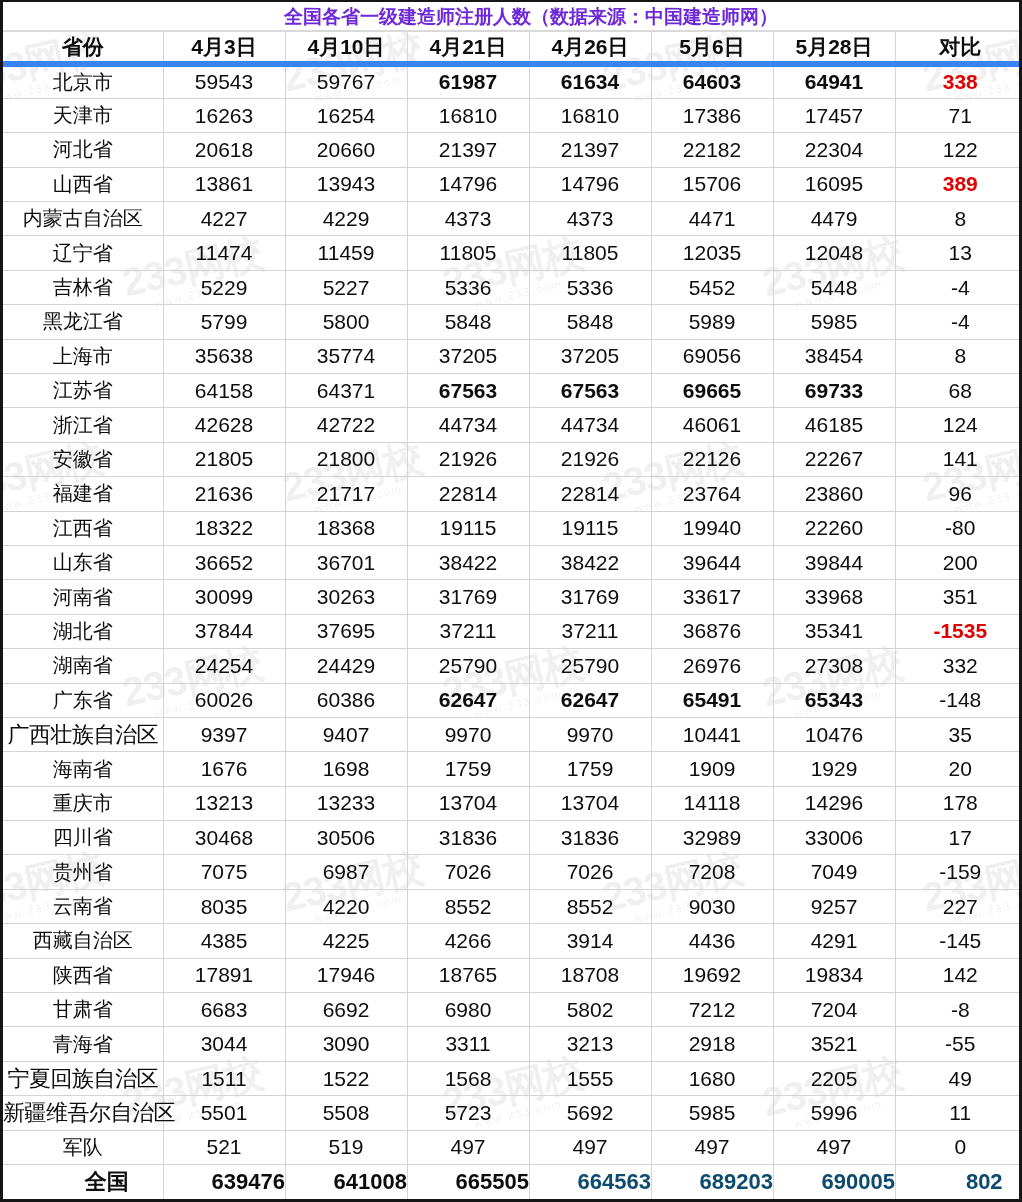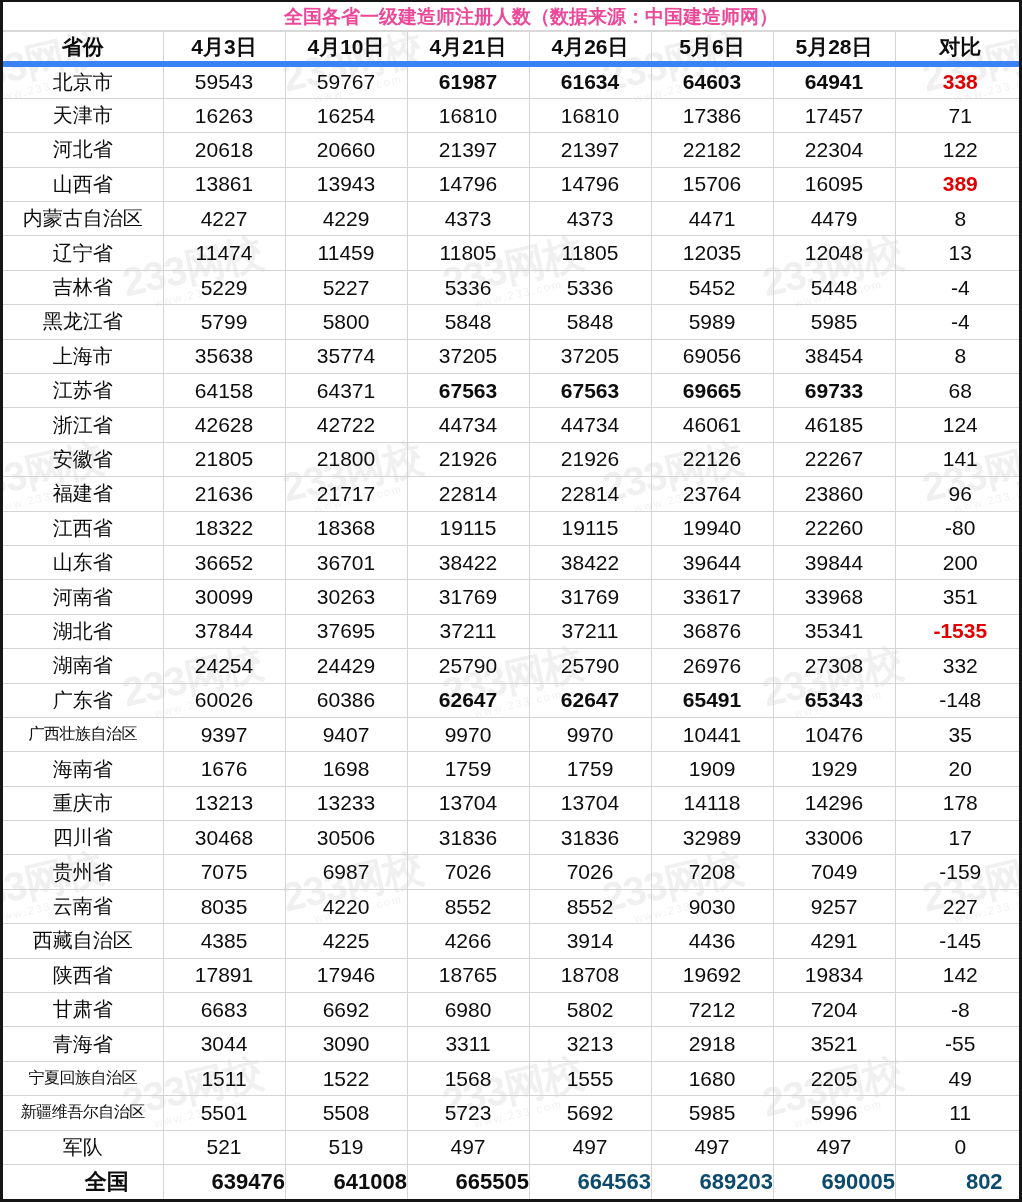--- a/index.html
+++ b/index.html
@@ -64,21 +64,21 @@
 
   
   #title-row {
     position: relative;
     z-index: 10;
     height: 30px;
     line-height: 30px;
     text-align: center;
     font-size: 19px;
     font-weight: bold;
-    color: #ec4899;
+    color: #6d28d9;
     border-bottom: 2px solid #d9d9d9;
     background: transparent;
     padding-left: 40px;
   }
 
   
   table {
     position: relative;
     z-index: 10;
     width: 100%;
@@ -112,21 +112,21 @@
   tbody td {
     height: 34.4px;
     font-size: 21px;
     font-weight: normal;
     white-space: nowrap;
   }
   tbody td.prov {
     font-size: 20px;
   }
   tbody td.narrow {
-    font-size: 16px;
+    font-size: 22px;
     letter-spacing: -0.5px;
   }
   tbody td.b    { font-weight: bold; }
   tbody td.red  { color: #e00000; font-weight: bold; }
 
   tbody tr.total td {
     font-weight: bold;
     font-size: 22px;
     border-bottom: none;
     padding-left: 48px;

